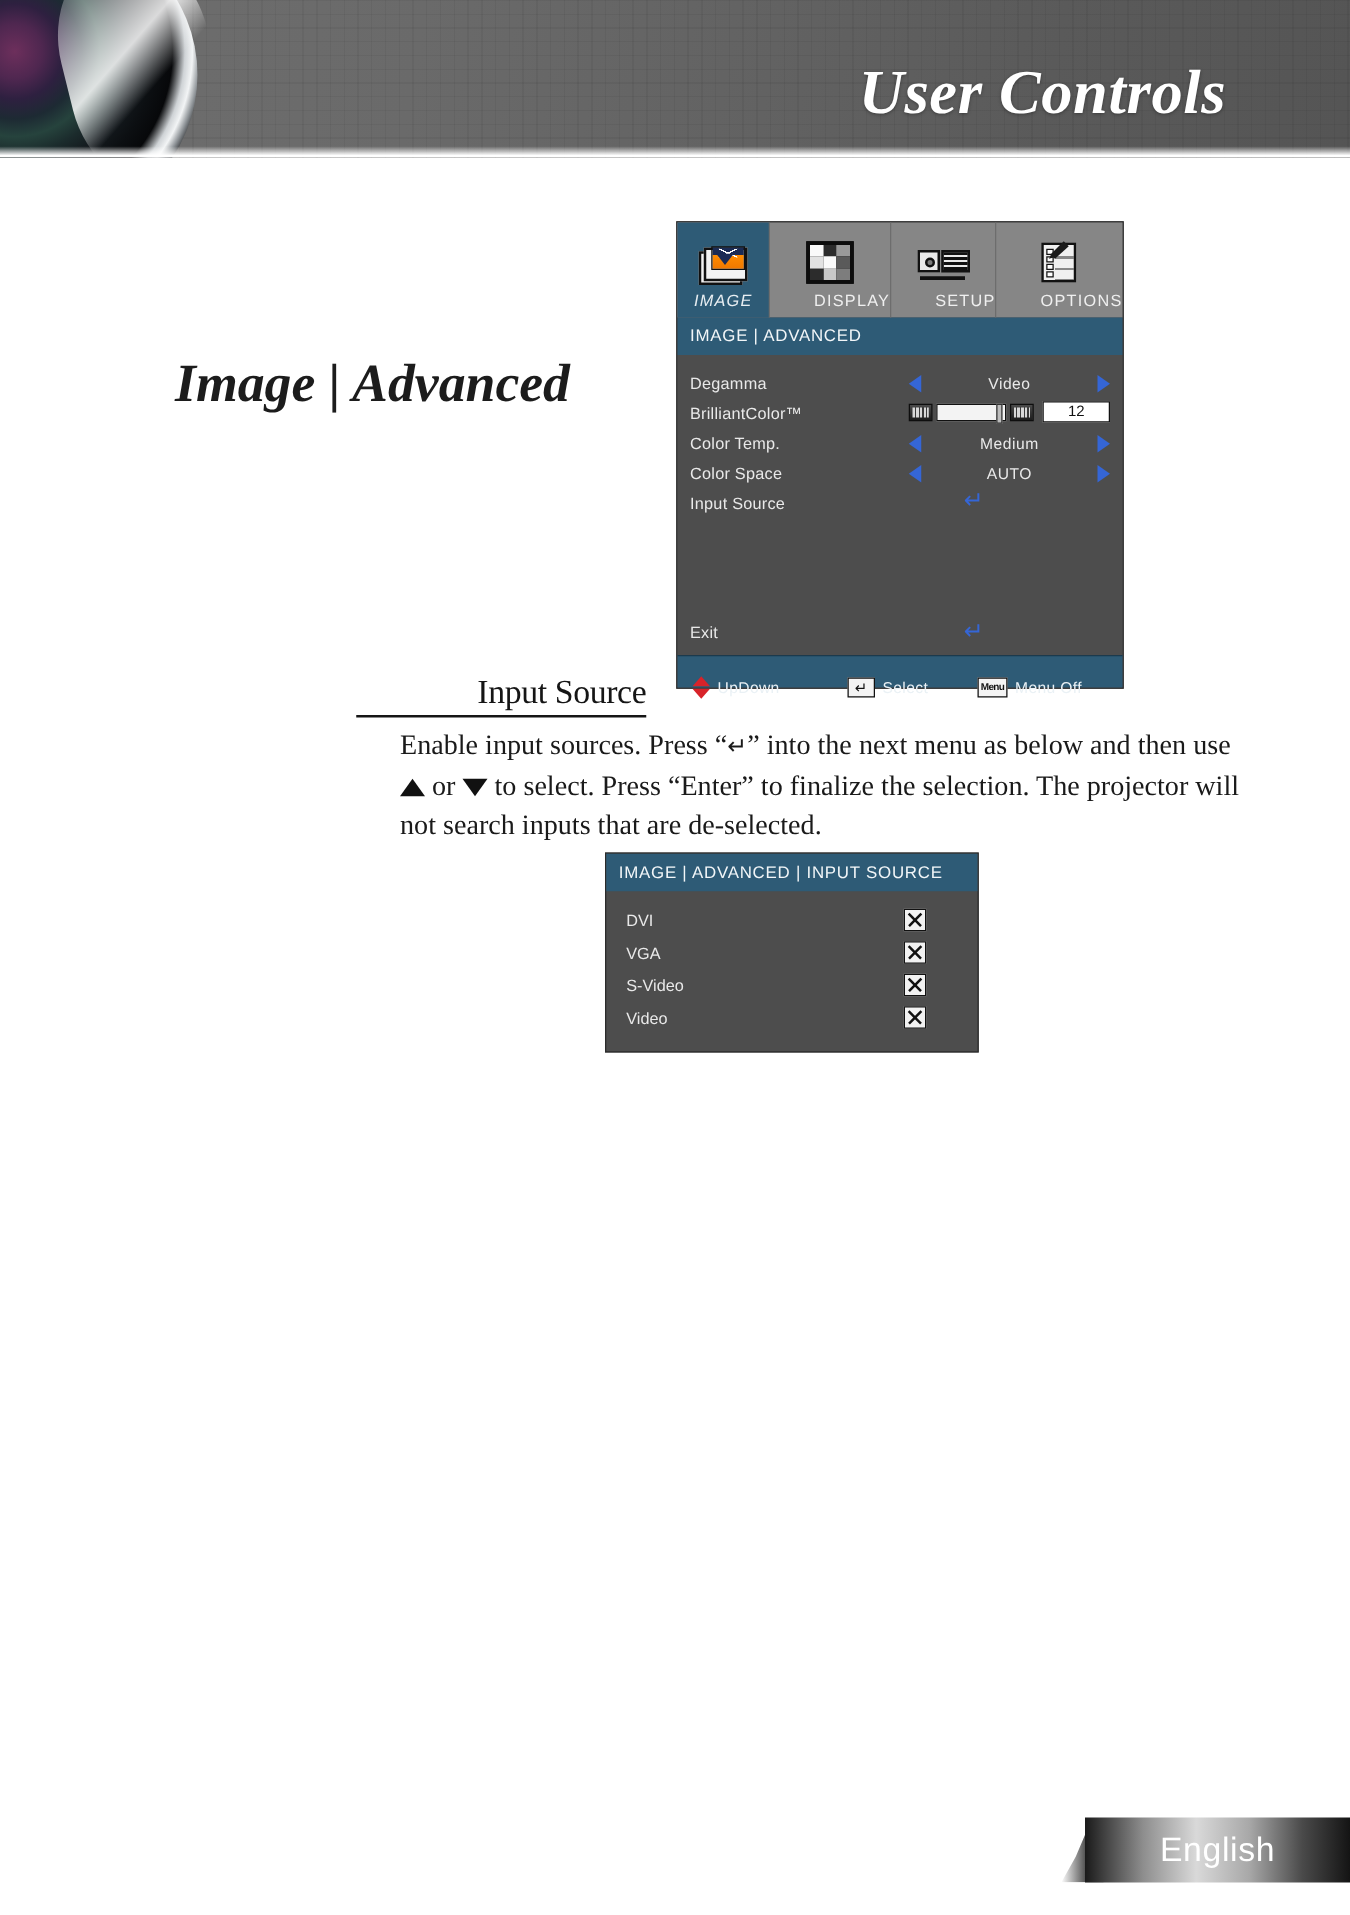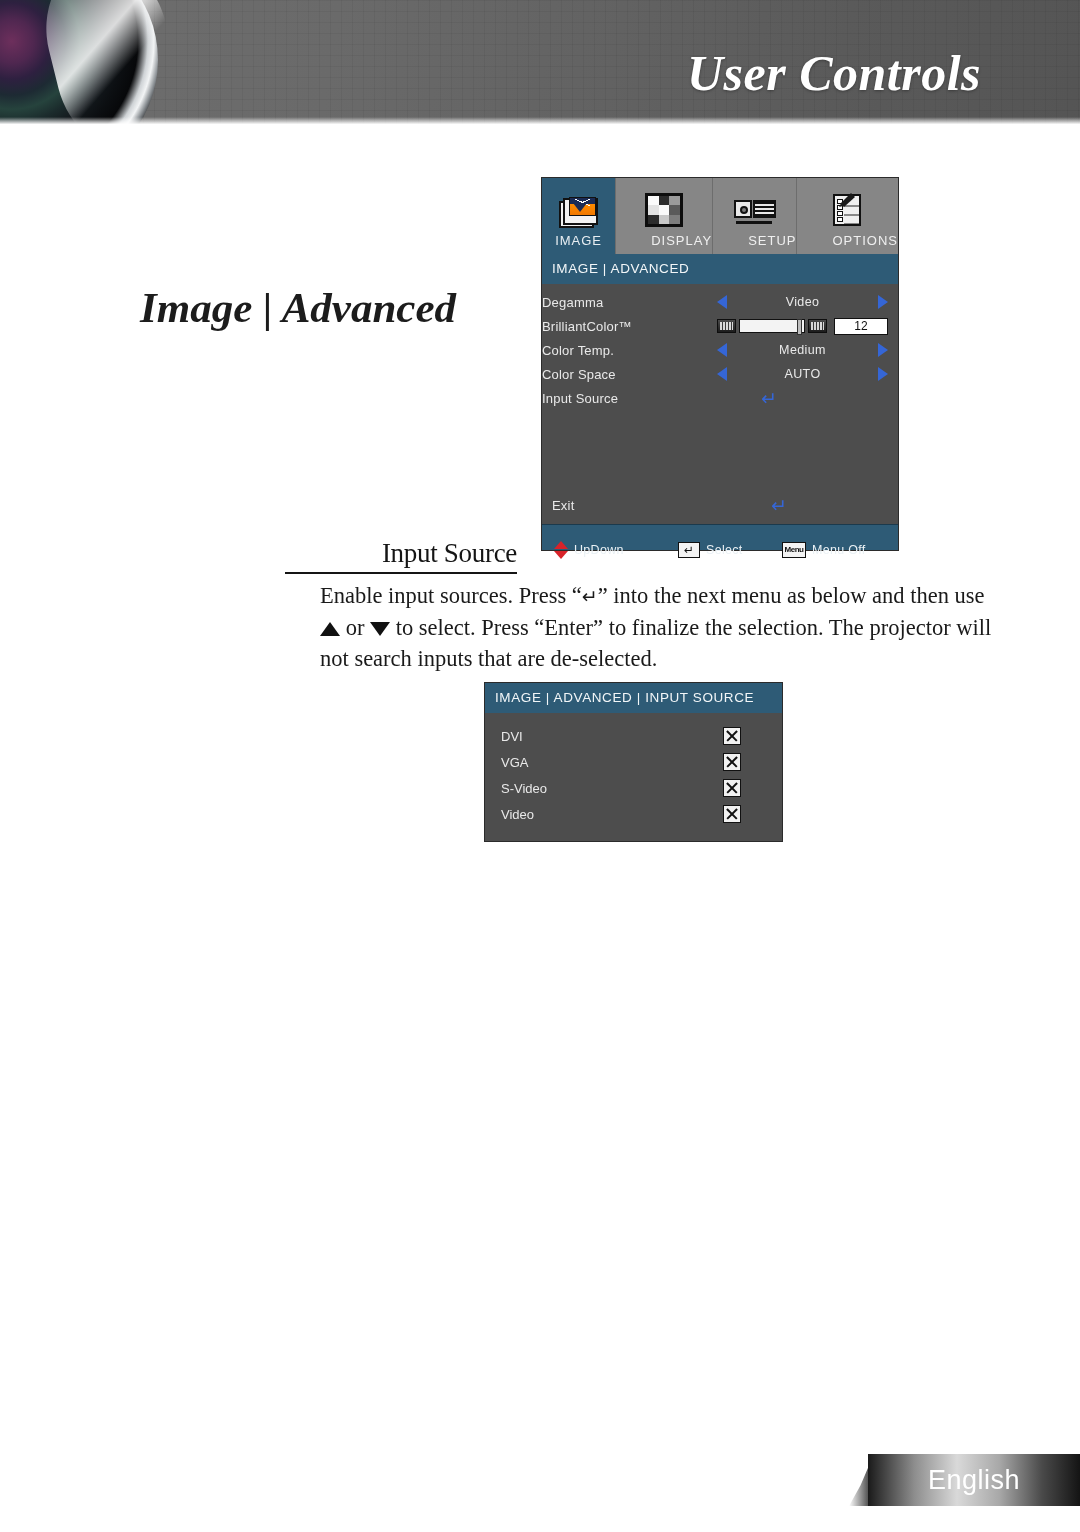--- a/index.html
+++ b/index.html
@@ -116,21 +116,21 @@
     flex: 1;
     display: flex;
     flex-direction: column;
     align-items: center;
     justify-content: flex-end;
     border-right: 1px solid #6d6d6d;
     position: relative;
     padding-bottom: 2px;
   }
   .osd-tab:last-child { border-right: none; }
-  .osd-tab.active { background: #2e5b76; }
+  .osd-tab.active { background: #2e5b76; font-style: italic; }
   .osd-tab-icon {
     height: 44px;
     display: flex;
     align-items: center;
     justify-content: center;
     margin-top: 4px;
   }
   .osd-tab-label {
     font-size: 13px;
     color: #e8eef2;
@@ -226,23 +226,23 @@
     box-sizing: content-box;
   }
   .osd-body {
     background: #4d4d4d;
     padding: 6px 0 0 0;
     height: 234px;
     position: relative;
   }
   .osd-row {
     display: flex;
-    align-items: center;
+    align-items: flex-end;
     height: 24px;
-    padding: 0 10px 0 0;
+    padding: 0 10px 0 10px;
     box-sizing: border-box;
     position: relative;
   }
   .osd-label {
     color: #e9e9e9;
     font-size: 13px;
     width: 175px;
     flex-shrink: 0;
     letter-spacing: 0.2px;
   }

